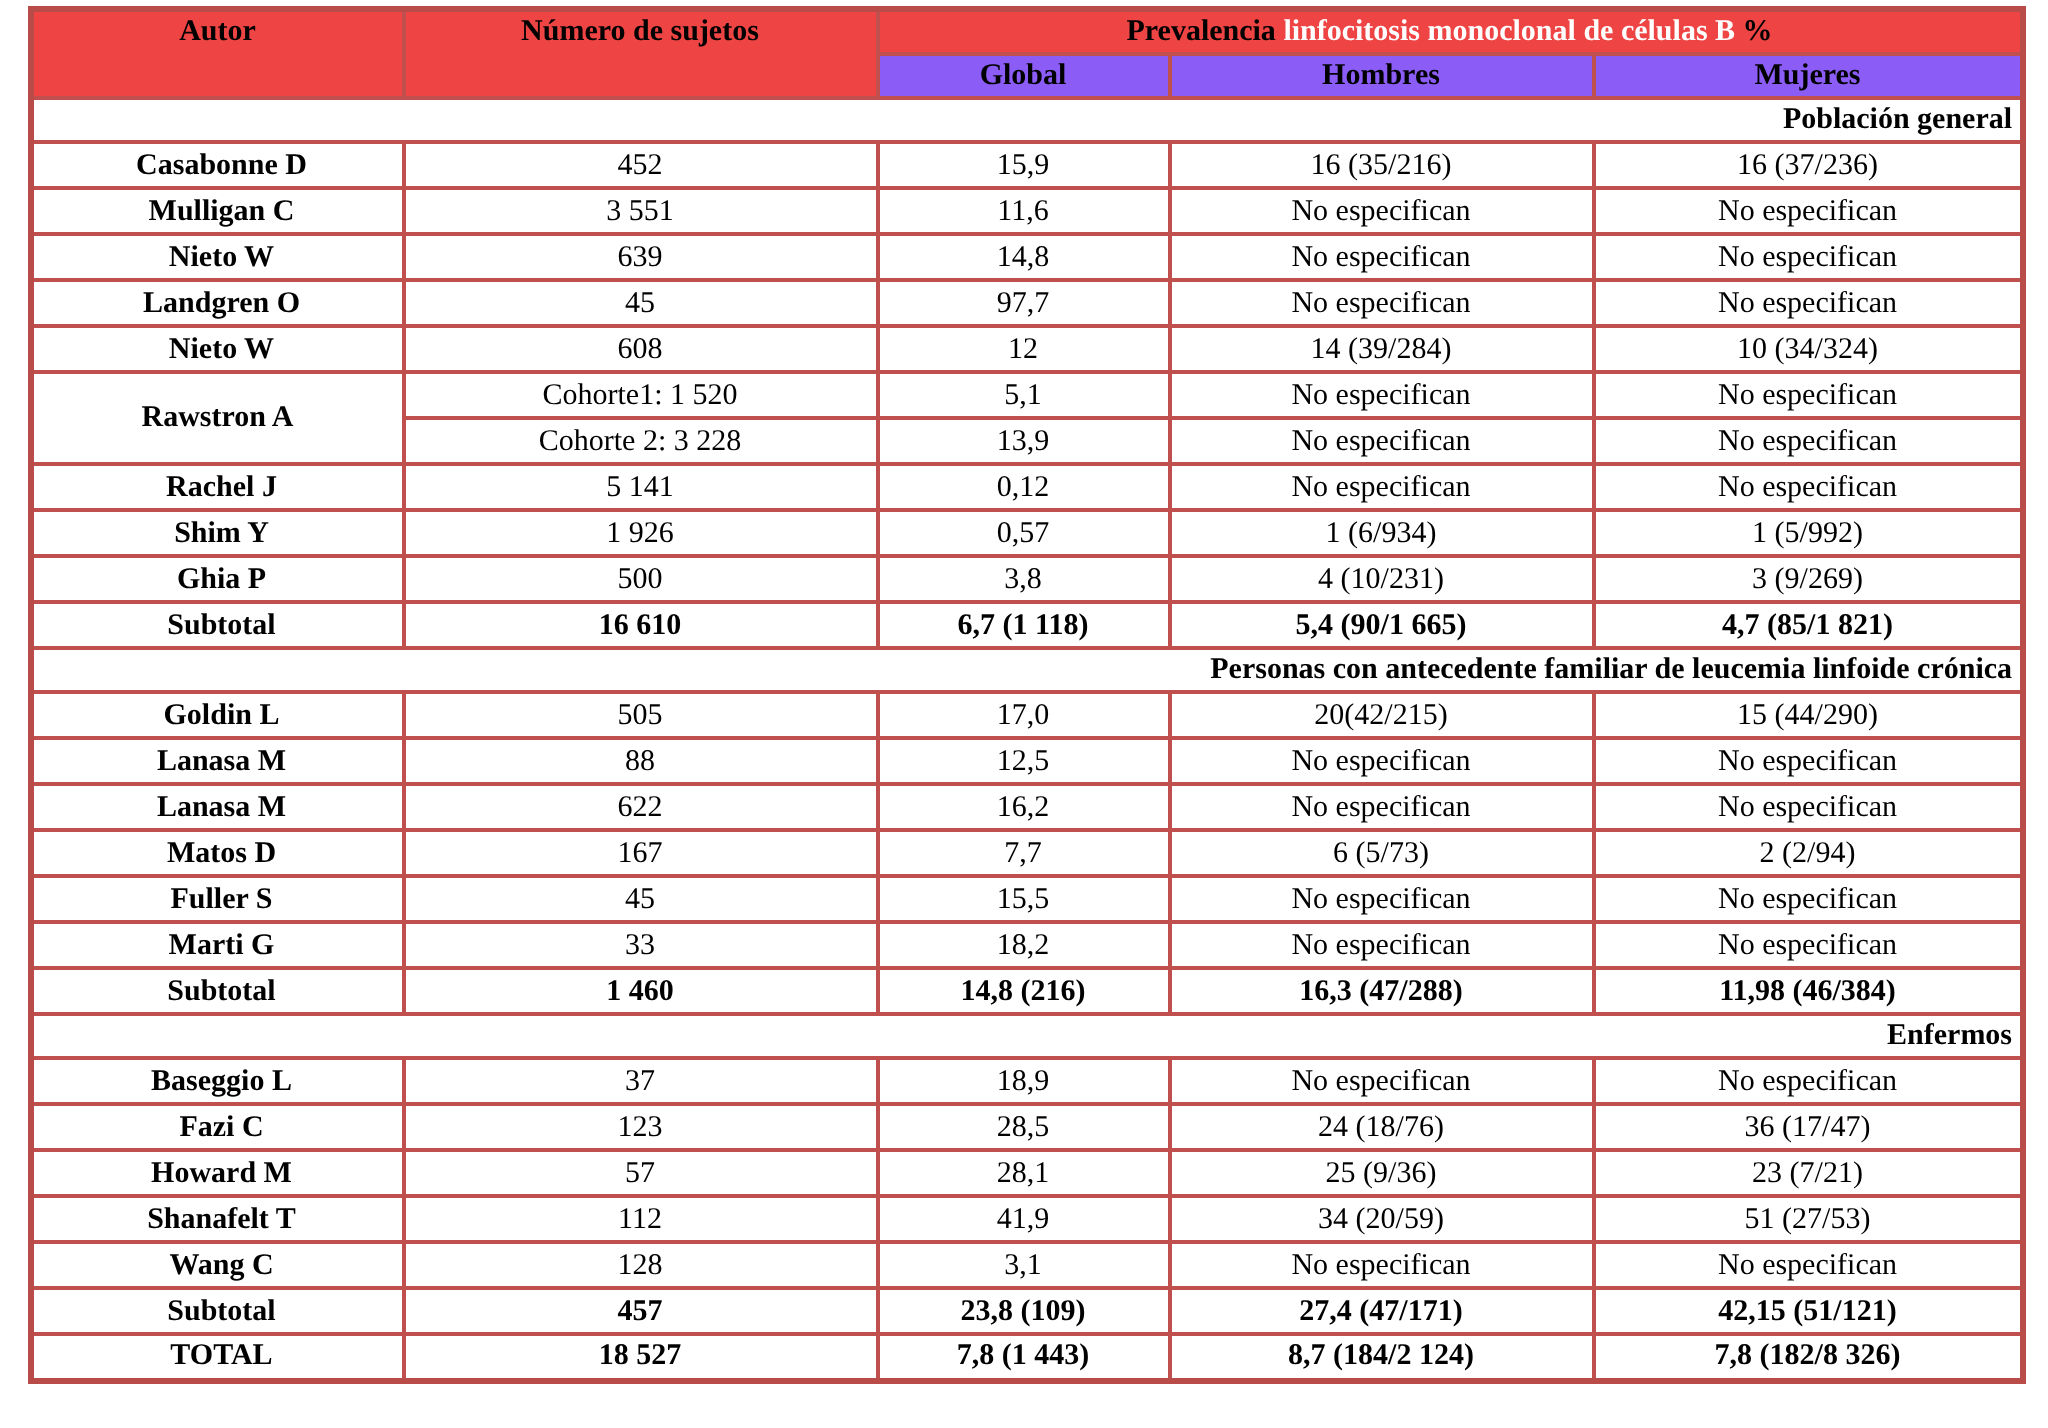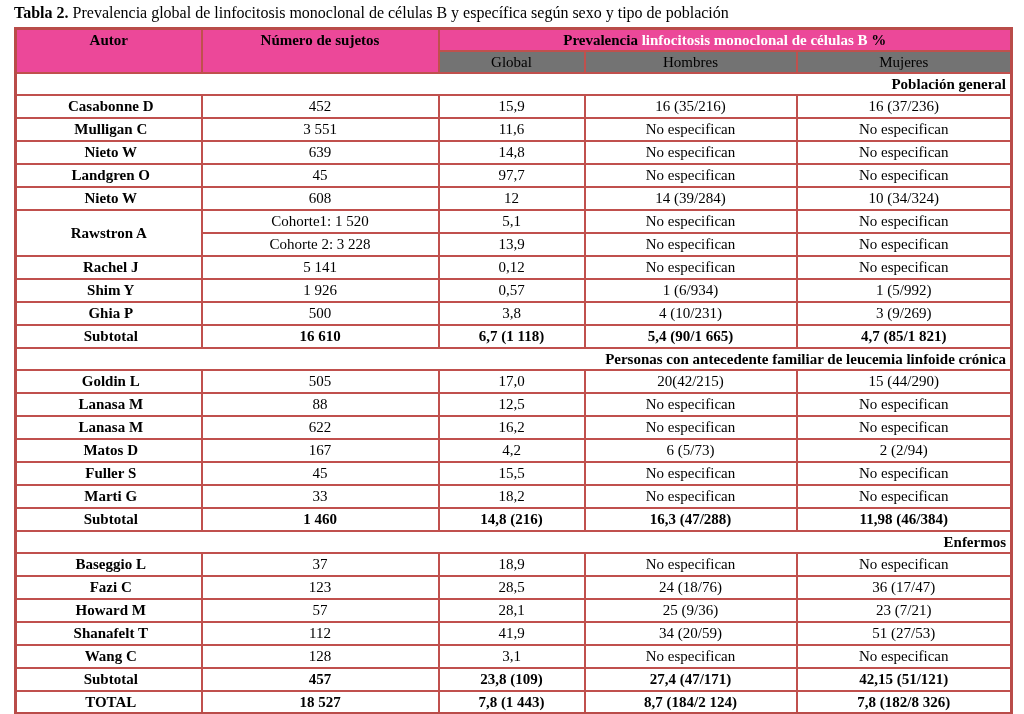--- a/index.html
+++ b/index.html
@@ -25,41 +25,40 @@
     font-size: 15px;
     line-height: 1.2;
     padding: 1px 4px;
     text-align: center;
     vertical-align: middle;
     height: 23px;
     overflow: hidden;
   }
   
   td.redcell {
-    background: #ec4899;
+    background: #ef4444;
     border-color: #c0504d;
     font-weight: bold;
     color: #000;
   }
   td.red-top { vertical-align: top; padding-top: 1px; }
   td.prev-head { height: 17px; }
   .hl-white { color: #ffffff; }
   
-  td.subhead { font-weight: normal; background: #737373; height: 22px; margin-top: 36px; }
+  td.subhead { font-weight: bold; background: #8b5cf6; height: 22px; margin-top: 36px; }
   
   td.autor { text-align: center; padding-left: 8px; font-weight: bold; }
   td.autor.center { text-align: center; padding-left: 4px; }
   td.section { text-align: right; padding-left: 8px; font-weight: bold; height: 22px; }
   tr.bold td { font-weight: bold; }
 </style>
 </head>
 <body>
 
 <div class="page">
-  <p class="doc-title"><b>Tabla 2.</b> <span>Prevalencia global de linfocitosis monoclonal de células B  y específica según sexo y tipo de población</span></p>
 
   <table class="prev-table">
     <colgroup>
       <col style="width:186px">
       <col style="width:237px">
       <col style="width:146px">
       <col style="width:212px">
       <col style="width:215px">
     </colgroup>
     <thead>
@@ -174,21 +173,21 @@
         <tr>
           <td class="autor">Lanasa M</td>
           <td>622</td>
           <td>16,2</td>
           <td>No especifican</td>
           <td>No especifican</td>
         </tr>
         <tr>
           <td class="autor">Matos D</td>
           <td>167</td>
-          <td>4,2</td>
+          <td>7,7</td>
           <td>6 (5/73)</td>
           <td>2 (2/94)</td>
         </tr>
         <tr>
           <td class="autor">Fuller S</td>
           <td>45</td>
           <td>15,5</td>
           <td>No especifican</td>
           <td>No especifican</td>
         </tr>

